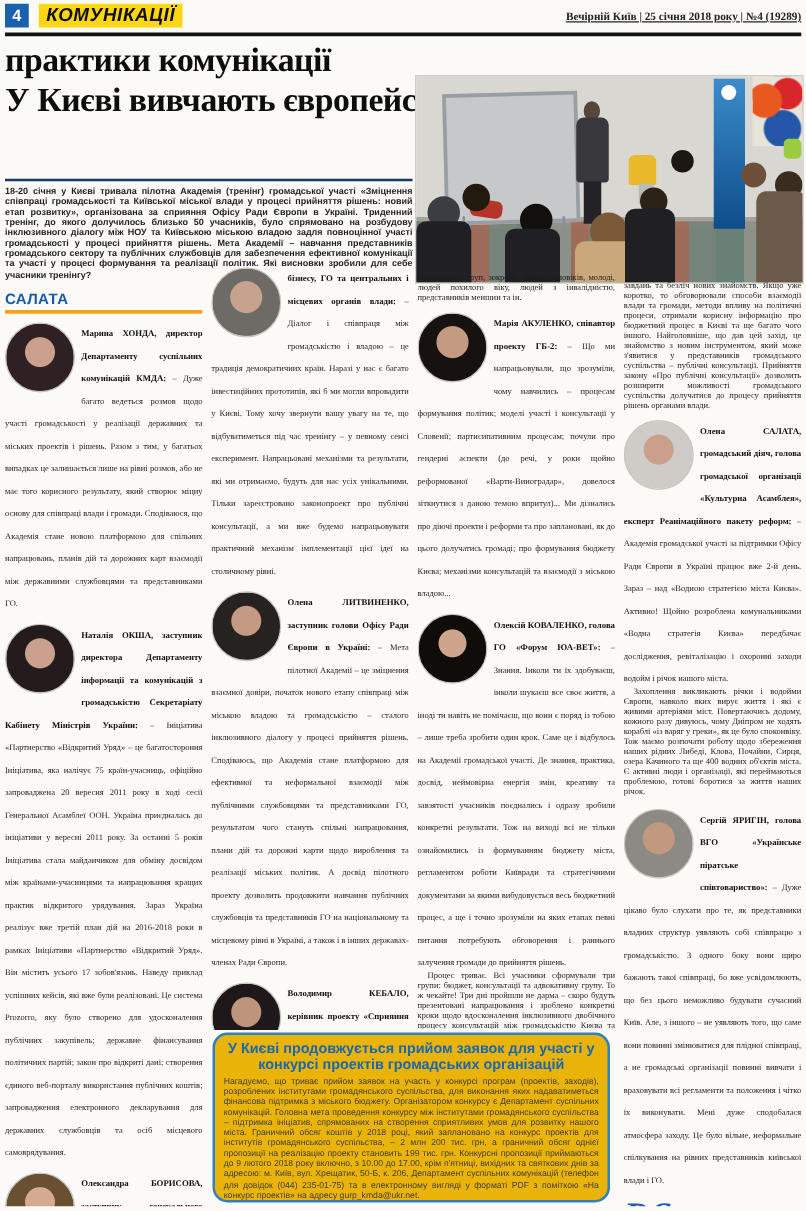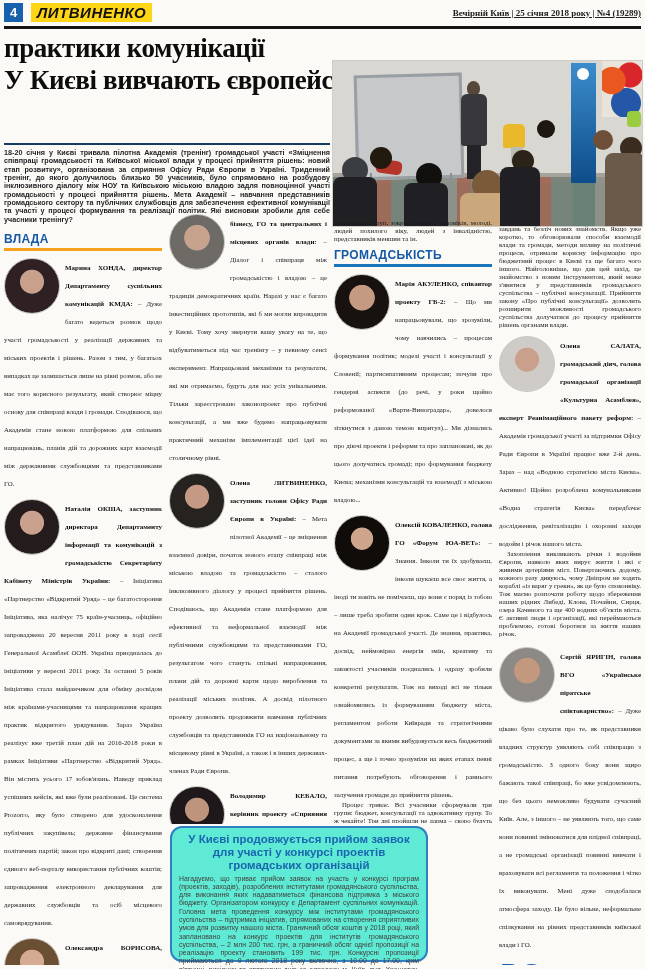--- a/index.html
+++ b/index.html
@@ -74,36 +74,36 @@
   .av6{background:radial-gradient(circle at 50% 42%,#bf947c 28%,#1f181b 30% 74%,#3763a8 76%);}
   .av7{background:radial-gradient(circle at 50% 42%,#c59a82 30%,#17120f 32% 74%,#5a6470 76%);}
   .av8{background:radial-gradient(circle at 50% 42%,#cda58d 26%,#0f0c0a 28% 76%,#2f6cb0 78%);}
   .av9{background:radial-gradient(circle at 50% 42%,#c8a08c 28%,#cfcbc6 30% 74%,#e4e1da 76%);}
   .av10{background:radial-gradient(circle at 50% 42%,#c2987f 30%,#8d8a85 32% 74%,#d8cfc2 76%);}
   .pname{font:bold 7px/1.18 "Liberation Serif",serif;color:#101010;}
   .pquote{font:6.8px/1.18 "Liberation Serif",serif;color:#1c1c1c;}
   .pquote2{font:6.8px/1.18 "Liberation Serif",serif;color:#1c1c1c;margin:0;text-indent:8px;}
   .cont{font:6.8px/1.18 "Liberation Serif",serif;color:#1c1c1c;margin:0 0 5px 0;}
   
-  .box{position:absolute;left:170px;top:826px;width:258px;height:136px;background:#5eead4;
+  .box{position:absolute;left:170px;top:826px;width:318px;height:136px;background:#eab308;
        border:2px solid #2f7fc3;border-radius:12px;padding:4px 7px;box-sizing:border-box;z-index:5;}
   .box-title{font:bold 11.5px/1.12 "Liberation Sans",sans-serif;color:#1a66b0;text-align:center;margin:1px 0 3px 0;}
   .box-body{font:6.9px/1.2 "Liberation Sans",sans-serif;color:#43403c;text-align:justify;}
   
   .ps{margin-top:4px;}
   .ps-big{float:left;font:bold italic 30px/0.8 "Liberation Serif",serif;color:#1a5fae;margin:3px 4px 0 0;}
 </style>
 </head>
 <body>
 
 <div id="page">
 
   <div class="hdr">
     <div class="pageno">4</div>
-    <div class="kicker">ЛИТВИНЕНКО</div>
+    <div class="kicker">КОМУНІКАЦІЇ</div>
     <div class="issue">Вечірній Київ | 25 січня 2018 року | №4 (19289)</div>
   </div>
   <div class="hdr-rule"></div>
 
   <div class="headline">
     <div>практики комунікації</div>
     <div>У Києві вивчають європейські</div>
   </div>
 
   <div class="lead">18-20 січня у Києві тривала пілотна Академія (тренінг) громадської участі «Зміцнення співпраці громадськості та Київської міської влади у процесі прийняття рішень: новий етап розвитку», організована за сприяння Офісу Ради Європи в Україні. Триденний тренінг, до якого долучилось близько 50 учасників, було спрямовано на розбудову інклюзивного діалогу між НОУ та Київською міською владою задля повноцінної участі громадськості у процесі прийняття рішень. Мета Академії – навчання представників громадського сектору та публічних службовців для забезпечення ефективної комунікації та участі у процесі формування та реалізації політик. Які висновки зробили для себе учасники тренінгу?</div>
@@ -133,38 +133,34 @@
     <div class="head h8"></div>
     <div class="sh s1"></div>
     <div class="sh s3"></div>
     <div class="sh s4"></div>
     <div class="sh s5"></div>
     <div class="sh s8"></div>
   </div>
 
   <div class="col" id="c0">
       <div class="sec">
-        <div class="sec-label">ВЛАДА</div>
+        <div class="sec-label">САЛАТА</div>
         <div class="sec-rule" style="background: rgb(246, 162, 29);"></div>
       </div>
       <div class="person"><div class="avatar av1"></div><span class="pname">Марина ХОНДА, директор Департаменту суспільних комунікацій КМДА: </span><span class="pquote">– Дуже багато ведеться розмов щодо участі громадськості у реалізації державних та міських проектів і рішень. Разом з тим, у багатьох випадках це залишається лише на рівні розмов, або не має того корисного результату, який створює міцну основу для співпраці влади і громади. Сподіваюся, що Академія стане новою платформою для спільних напрацювань, планів дій та дорожних карт взаємодії між державними службовцями та представниками ГО.</span></div>
       <div class="person"><div class="avatar av2"></div><span class="pname">Наталія ОКША, заступник директора Департаменту інформації та комунікацій з громадськістю Секретаріату Кабінету Міністрів України: </span><span class="pquote">– Ініціатива «Партнерство «Відкритий Уряд» – це багатостороння Ініціатива, яка налічує 75 країн-учасниць, офіційно запроваджена 20 вересня 2011 року в ході сесії Генеральної Асамблеї ООН. Україна приєдналась до ініціативи у вересні 2011 року. За останні 5 років Ініціатива стала майданчиком для обміну досвідом між країнами-учасницями та напрацювання кращих практик відкритого урядування. Зараз Україна реалізує вже третій план дій на 2016-2018 роки в рамках Ініціативи «Партнерство «Відкритий Уряд». Він містить усього 17 зобов'язань. Наведу приклад успішних кейсів, які вже були реалізовані. Це система Prozorro, яку було створено для удосконалення публічних закупівель; державне фінансування політичних партій; закон про відкриті дані; створення єдиного веб-порталу використання публічних коштів; запровадження електронного декларування для державних службовців та осіб місцевого самоврядування.</span></div>
       <div class="person"><div class="avatar av3"></div><span class="pname">Олександра БОРИСОВА, заступник генерального директора з організаційних питань КП «Плесо»: </span></div>
     </div>
   <div class="col" id="c1">
       <div class="person"><div class="avatar av4"></div><span class="pname">бізнесу, ГО та центральних і місцевих органів влади: </span><span class="pquote">– Діалог і співпраця між громадськістю і владою – це традиція демократичних країн. Наразі у нас є багато інвестиційних прототипів, які б ми могли впровадити у Києві. Тому хочу звернути вашу увагу на те, що відбуватиметься під час тренінгу – у певному сенсі експеримент. Напрацьовані механізми та результати, які ми отримаємо, будуть для нас усіх унікальними. Тільки зареєстровано законопроект про публічні консультації, а ми вже будемо напрацьовувати практичний механізм імплементації цієї ідеї на столичному рівні.</span></div>
       <div class="person"><div class="avatar av5"></div><span class="pname">Олена ЛИТВИНЕНКО, заступник голови Офісу Ради Європи в Україні: </span><span class="pquote">– Мета пілотної Академії – це зміцнення взаємної довіри, початок нового етапу співпраці між міською владою та громадськістю – сталого інклюзивного діалогу у процесі прийняття рішень. Сподіваюсь, що Академія стане платформою для ефективної та неформальної взаємодії між публічними службовцями та представниками ГО, результатом чого стануть спільні напрацювання, плани дій та дорожні карти щодо вироблення та реалізації міських політик. А досвід пілотного проекту дозволить продовжити навчання публічних службовців та представників ГО на національному та місцевому рівні в Україні, а також і в інших державах-членах Ради Європи.</span></div>
       <div class="person"><div class="avatar av6"></div><span class="pname">Володимир КЕБАЛО, керівник проекту «Сприяння участі громадян у демократичному процесі прийняття рішень» офісу Ради Європи в Україні: </span></div>
     </div>
   <div class="col" id="c2">
       <p class="cont">громадських груп, зокрема, жінок, чоловіків, молоді, людей похилого віку, людей з інвалідністю, представників меншин та ін.</p>
-      <div class="sec">
-        <div class="sec-label">ГРОМАДСЬКІСТЬ</div>
-        <div class="sec-rule" style="background: rgb(27, 117, 188);"></div>
-      </div>
       <div class="person"><div class="avatar av7"></div><span class="pname">Марія АКУЛЕНКО, співавтор проекту ГБ-2: </span><span class="pquote">– Що ми напрацьовували, що зрозуміли, чому навчились – процесам формування політик; моделі участі і консультації у Словенії; партисипативним процесам; почули про гендерні аспекти (до речі, у роки щойно реформованої «Варти-Виноградар», довелося зіткнутися з даною темою впритул)... Ми дізнались про діючі проекти і реформи та про заплановані, як до цього долучатись громаді; про формування бюджету Києва; механізми консультацій та взаємодії з міською владою...</span></div>
       <div class="person"><div class="avatar av8"></div><span class="pname">Олексій КОВАЛЕНКО, голова ГО «Форум ЮА-ВЕТ»: </span><span class="pquote">– Знання. Інколи ти їх здобуваєш, інколи шукаєш все своє життя, а іноді ти навіть не помічаєш, що вони є поряд із тобою – лише треба зробити один крок. Саме це і відбулось на Академії громадської участі. Де знання, практика, досвід, неймовірна енергія змін, креативу та завзятості учасників поєднались і одразу зробили конкретні результати. Тож на виході всі не тільки ознайомились із формуванням бюджету міста, регламентом роботи Київради та стратегічними документами за якими вибудовується весь бюджетний процес, а ще і точно зрозуміли на яких етапах певні питання потребують обговорення і раннього залучення громади до прийняття рішень.</span><p class="pquote2">Процес триває. Всі учасники сформували три групи: бюджет, консультації та адвокативну групу. То ж чекайте! Три дні пройшли не дарма – скоро будуть презентовані напрацювання і зроблено конкретні кроки щодо вдосконалення інклюзивного двобічного процесу консультацій між громадськістю Києва та адміністрацією, платформи НУО, онлайн Платформи та Водної стратегії Києва.</p></div>
     </div>
   <div class="col" id="c3">
       <p class="cont">завдань та безліч нових знайомств. Якщо уже коротко, то обговорювали способи взаємодії влади та громади, методи впливу на політичні процеси, отримали корисну інформацію про бюджетний процес в Києві та ще багато чого іншого. Найголовніше, що дав цей захід, це знайомство з новим інструментом, який може з'явитися у представників громадського суспільства – публічні консультації. Прийняття закону «Про публічні консультації» дозволить розширити можливості громадського суспільства долучатися до процесу прийняття рішень органами влади.</p>
       <div class="person"><div class="avatar av9"></div><span class="pname">Олена САЛАТА, громадський діяч, голова громадської організації «Культурна Асамблея», експерт Реанімаційного пакету реформ: </span><span class="pquote">– Академія громадської участі за підтримки Офісу Ради Європи в Україні працює вже 2-й день. Зараз – над «Водною стратегією міста Києва». Активно! Щойно розроблена комунальниками «Водна стратегія Києва» передбачає дослідження, ревіталізацію і охоронні заходи водойм і річок нашого міста.</span><p class="pquote2">Захоплення викликають річки і водойми Європи, навколо яких вирує життя і які є живими артеріями міст. Повертаючись додому, кожного разу дивуюсь, чому Дніпром не ходять кораблі «із варяг у греки», як це було споконвіку. Тож маємо розпочати роботу щодо збереження наших рідних Либеді, Клова, Почайни, Сирця, озера Качиного та ще 400 водних об'єктів міста. Є активні люди і організації, які переймаються проблемою, готові боротися за життя наших річок.</p></div>
       <div class="person"><div class="avatar av10"></div><span class="pname">Сергій ЯРИГІН, голова ВГО «Українське піратське співтовариство»: </span><span class="pquote">– Дуже цікаво було слухати про те, як представники владних структур уявляють собі співпрацю з громадськістю. З одного боку вони щиро бажають такої співпраці, бо вже усвідомлюють, що без цього неможливо будувати сучасний Київ. Але, з іншого – не уявляють того, що саме вони повинні змінюватися для плідної співпраці, а не громадські організації повинні вивчати і враховувати всі регламенти та положення і чітко їх виконувати. Мені дуже сподобалася атмосфера заходу. Це було вільне, неформальне спілкування на рівних представників київської влади і ГО.</span></div>
       <div class="ps">
         <span class="ps-big">P.S.</span>
       </div>

